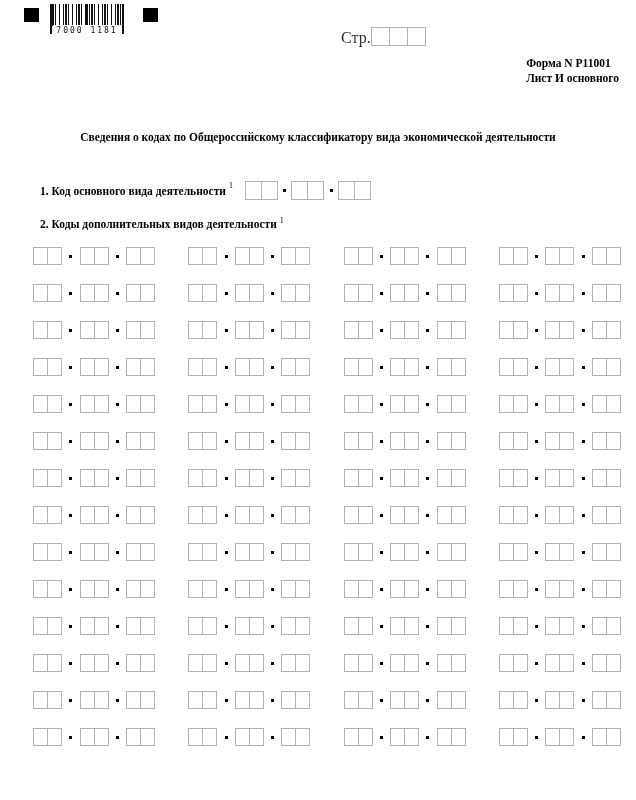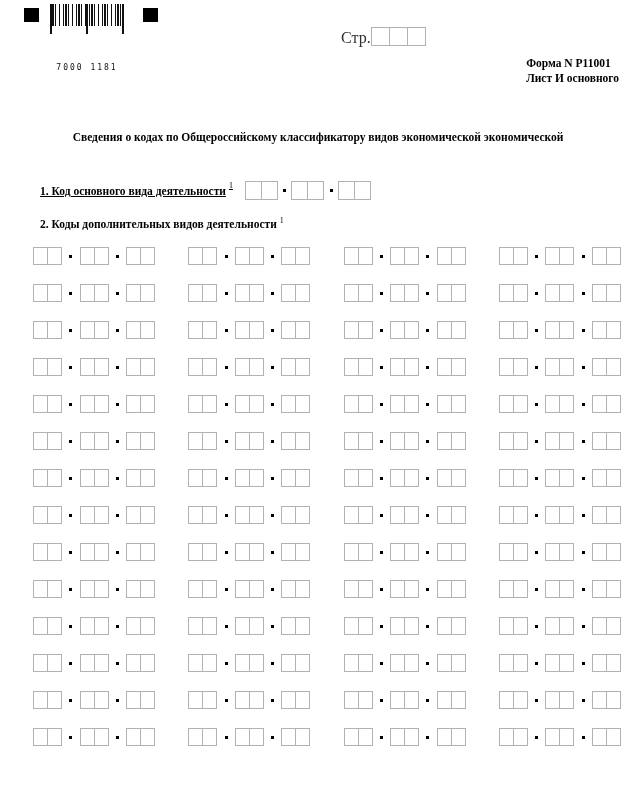--- a/index.html
+++ b/index.html
@@ -26,42 +26,42 @@
       #111 2.5px 4.5px, #fff 4.5px 5.5px,
       #111 5.5px 6.5px, #fff 6.5px 9px,
       #111 9px 10.5px,  #fff 10.5px 13px);
   }
   .barcode .guard { position: absolute; top: 0; width: 2px; height: 30px; background: #111; }
   .guard.g-l { left: 0; } .guard.g-m { left: 36px; } .guard.g-r { right: 0; }
   .barcode .digits {
     position: absolute; left: 3px; right: 3px; top: 21px; height: 11px;
     background: #fff; font-family: "DejaVu Sans Mono", monospace;
     font-size: 8px; line-height: 11px; text-align: center;
-    letter-spacing: 2px; white-space: pre; color: #111; margin-top: 37px;
+    letter-spacing: 2px; white-space: pre; color: #111;
   }
 
   
   .page-label { position: absolute; left: 341px; top: 29px; font-size: 16px; color: #2f2f2f; }
   .page-box { position: absolute; left: 371px; top: 27px; display: flex; }
   .page-box .cell { width: 19px; height: 19px; }
 
   
   .header-right {
     position: absolute; right: 17px; top: 56px;
     text-align: left; font-weight: bold; font-size: 11.5px; line-height: 14.5px;
   }
 
   
   .title {
     position: absolute; left: 20px; right: 20px; top: 131px;
     text-align: center; font-weight: bold; font-size: 11.5px;
   }
 
   
-  .section1 { position: absolute; left: 40px; top: 181px; display: flex; align-items: center; font-size: 11.5px; text-decoration: underline; }
+  .section1 { position: absolute; left: 40px; top: 181px; display: flex; align-items: center; font-size: 11.5px; }
   .section2 { position: absolute; left: 40px; top: 218px; font-size: 11.5px; }
   .sec-label { font-weight: bold; }
   .fnote { font-size: 8px; font-weight: normal; position: relative; top: -5px; margin-left: 3px; }
   .entry-slot { margin-left: 12px; }
 
   
   .code-entry {
     display: flex; align-items: center; justify-content: space-between;
     width: 122px; flex: none;
   }
@@ -103,21 +103,21 @@
         <span class="cell"></span>
         <span class="cell"></span>
       </span>
     </div>
 
   <div class="header-right">
     <div>Форма N Р11001</div>
     <div>Лист И основного</div>
   </div>
 
-  <div class="title">Сведения о кодах по Общероссийскому классификатору видов экономической экономической</div>
+  <div class="title">Сведения о кодах по Общероссийскому классификатору вида экономической деятельности</div>
 
   <div class="section1">
     <span class="sec-label">1. Код основного вида деятельности</span>
       <span class="fnote">1</span>
     <span class="entry-slot" id="main-code-boxes">
         <div class="code-entry lg">
           <span class="cell-group">
             <span class="cell"></span>
             <span class="cell"></span>
           </span>

